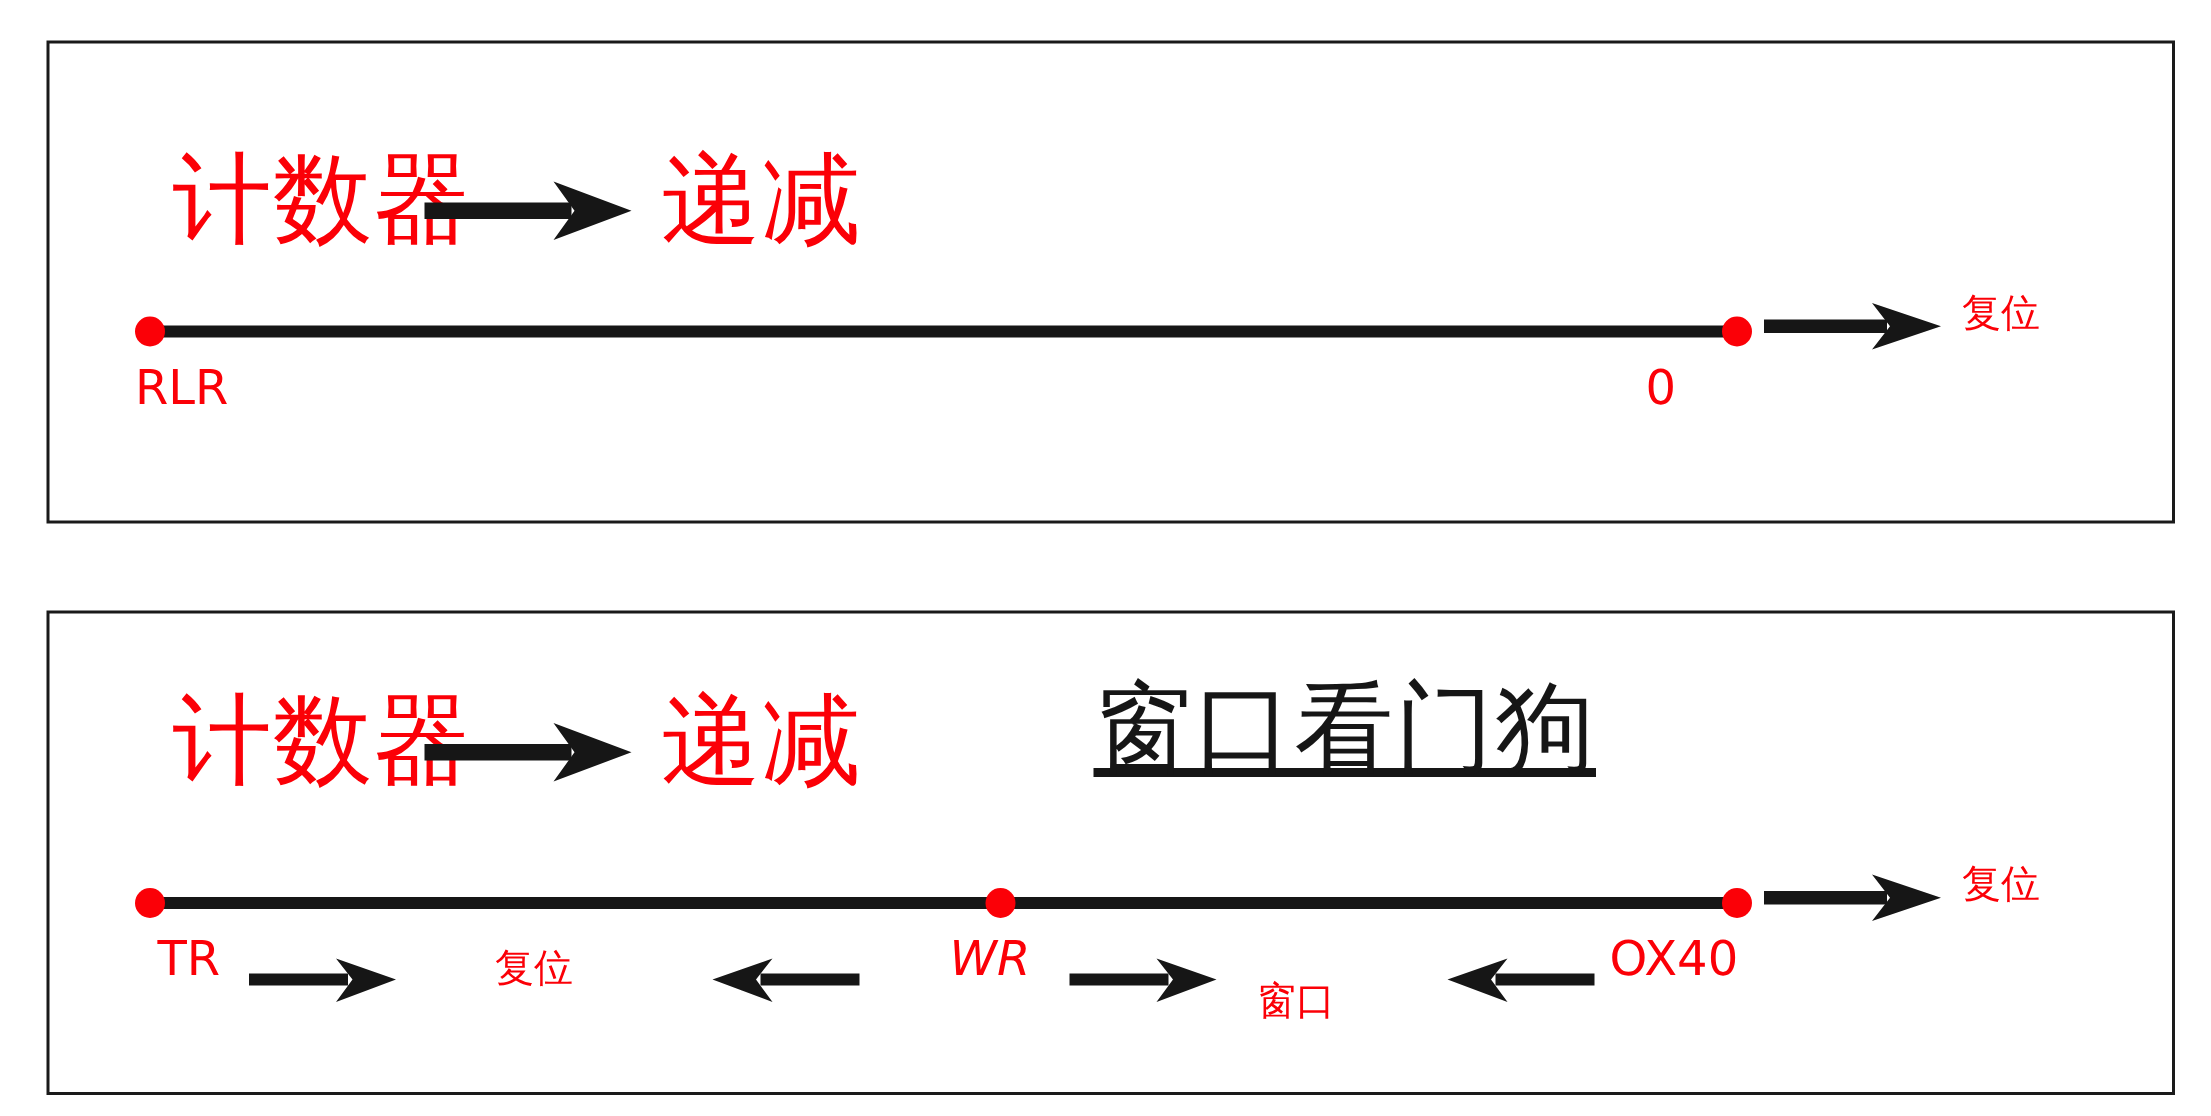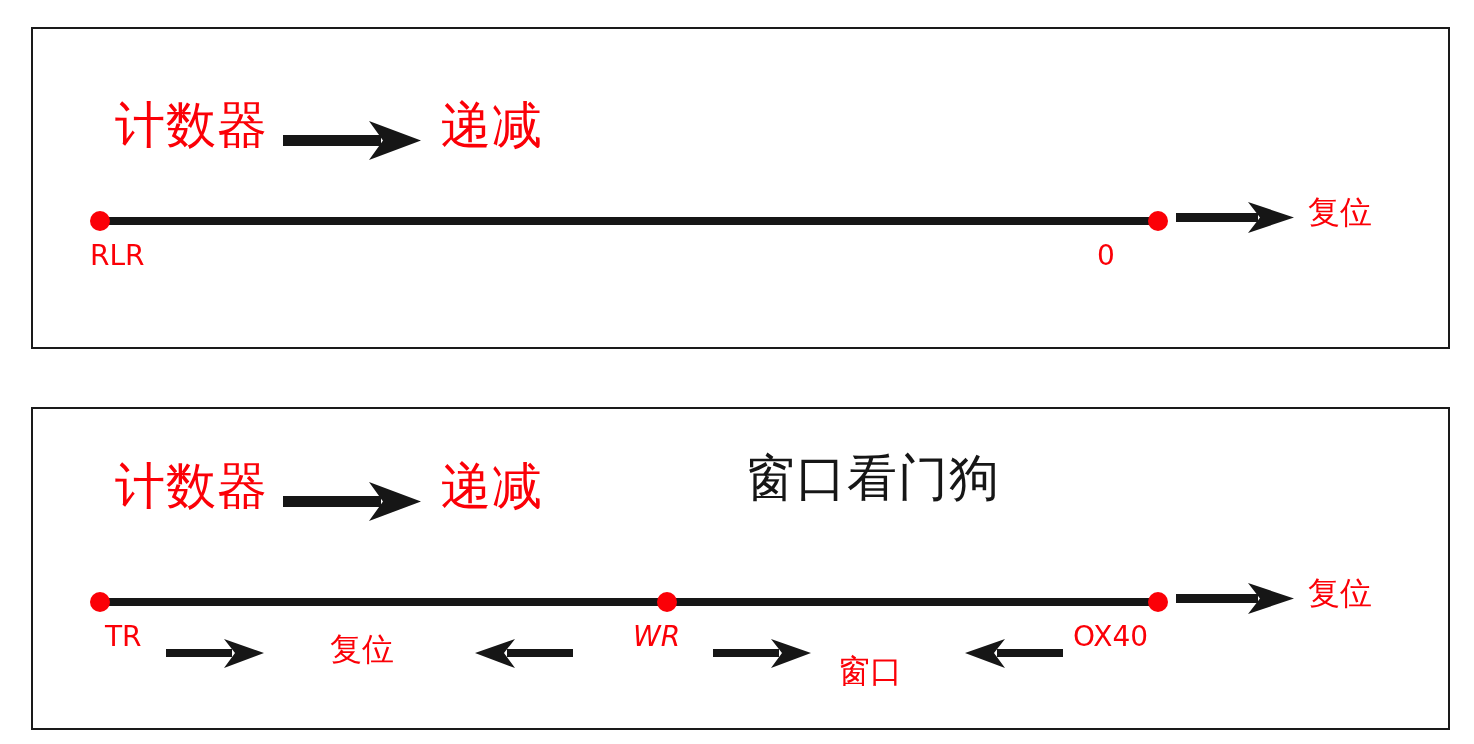--- a/index.html
+++ b/index.html
@@ -44,29 +44,29 @@
     white-space: nowrap;
     line-height: 1;
   }
   .red {
     color: #fb0007;
   }
   .black {
     color: #161616;
   }
   .cjk-big {
-    font-size: 50px;
+    font-size: 66px;
     letter-spacing: 1px;
   }
   .cjk-mid {
-    font-size: 32px;
+    font-size: 26px;
     letter-spacing: 0px;
   }
   .lat-lbl {
-    font-size: 28px;
+    font-size: 32px;
     letter-spacing: 0px;
   }
   .arrow-svg {
     position: absolute;
     overflow: visible;
   }
   .timeline-svg {
     position: absolute;
     overflow: visible;
   }
@@ -110,21 +110,21 @@
 
     <span class="txt cjk-big red" style="left:82px; top:52px;">计数器</span>
 
     <svg class="arrow-svg" style="left:250px; top:71px;" width="140" height="44" viewBox="0 0 140 44">
       <rect x="0" y="16" width="98" height="11" fill="#161616"></rect>
       <path d="M 86 2 L 138 21.5 L 86 41 L 100 21.5 Z" fill="#161616"></path>
     </svg>
 
     <span class="txt cjk-big red" style="left:408px; top:52px;">递减</span>
 
-    <span class="txt cjk-big black" style="left:712px; top:44px;">窗口看门狗</span>
+    <span class="txt cjk-big black" style="left:696px; top:44px;text-decoration:underline;">窗口看门狗</span>
 
     <svg class="timeline-svg" style="left:50px; top:176px;" width="1100" height="40" viewBox="0 0 1100 40">
       <line x1="17" y1="17" x2="1075" y2="17" stroke="#161616" stroke-width="8"></line>
       <circle cx="17" cy="17" r="10" fill="#fb0007"></circle>
       <circle cx="584" cy="17" r="10" fill="#fb0007"></circle>
       <circle cx="1075" cy="17" r="10" fill="#fb0007"></circle>
     </svg>
 
     <span class="txt lat-lbl red" style="left:72px; top:214px;">TR</span>
 

